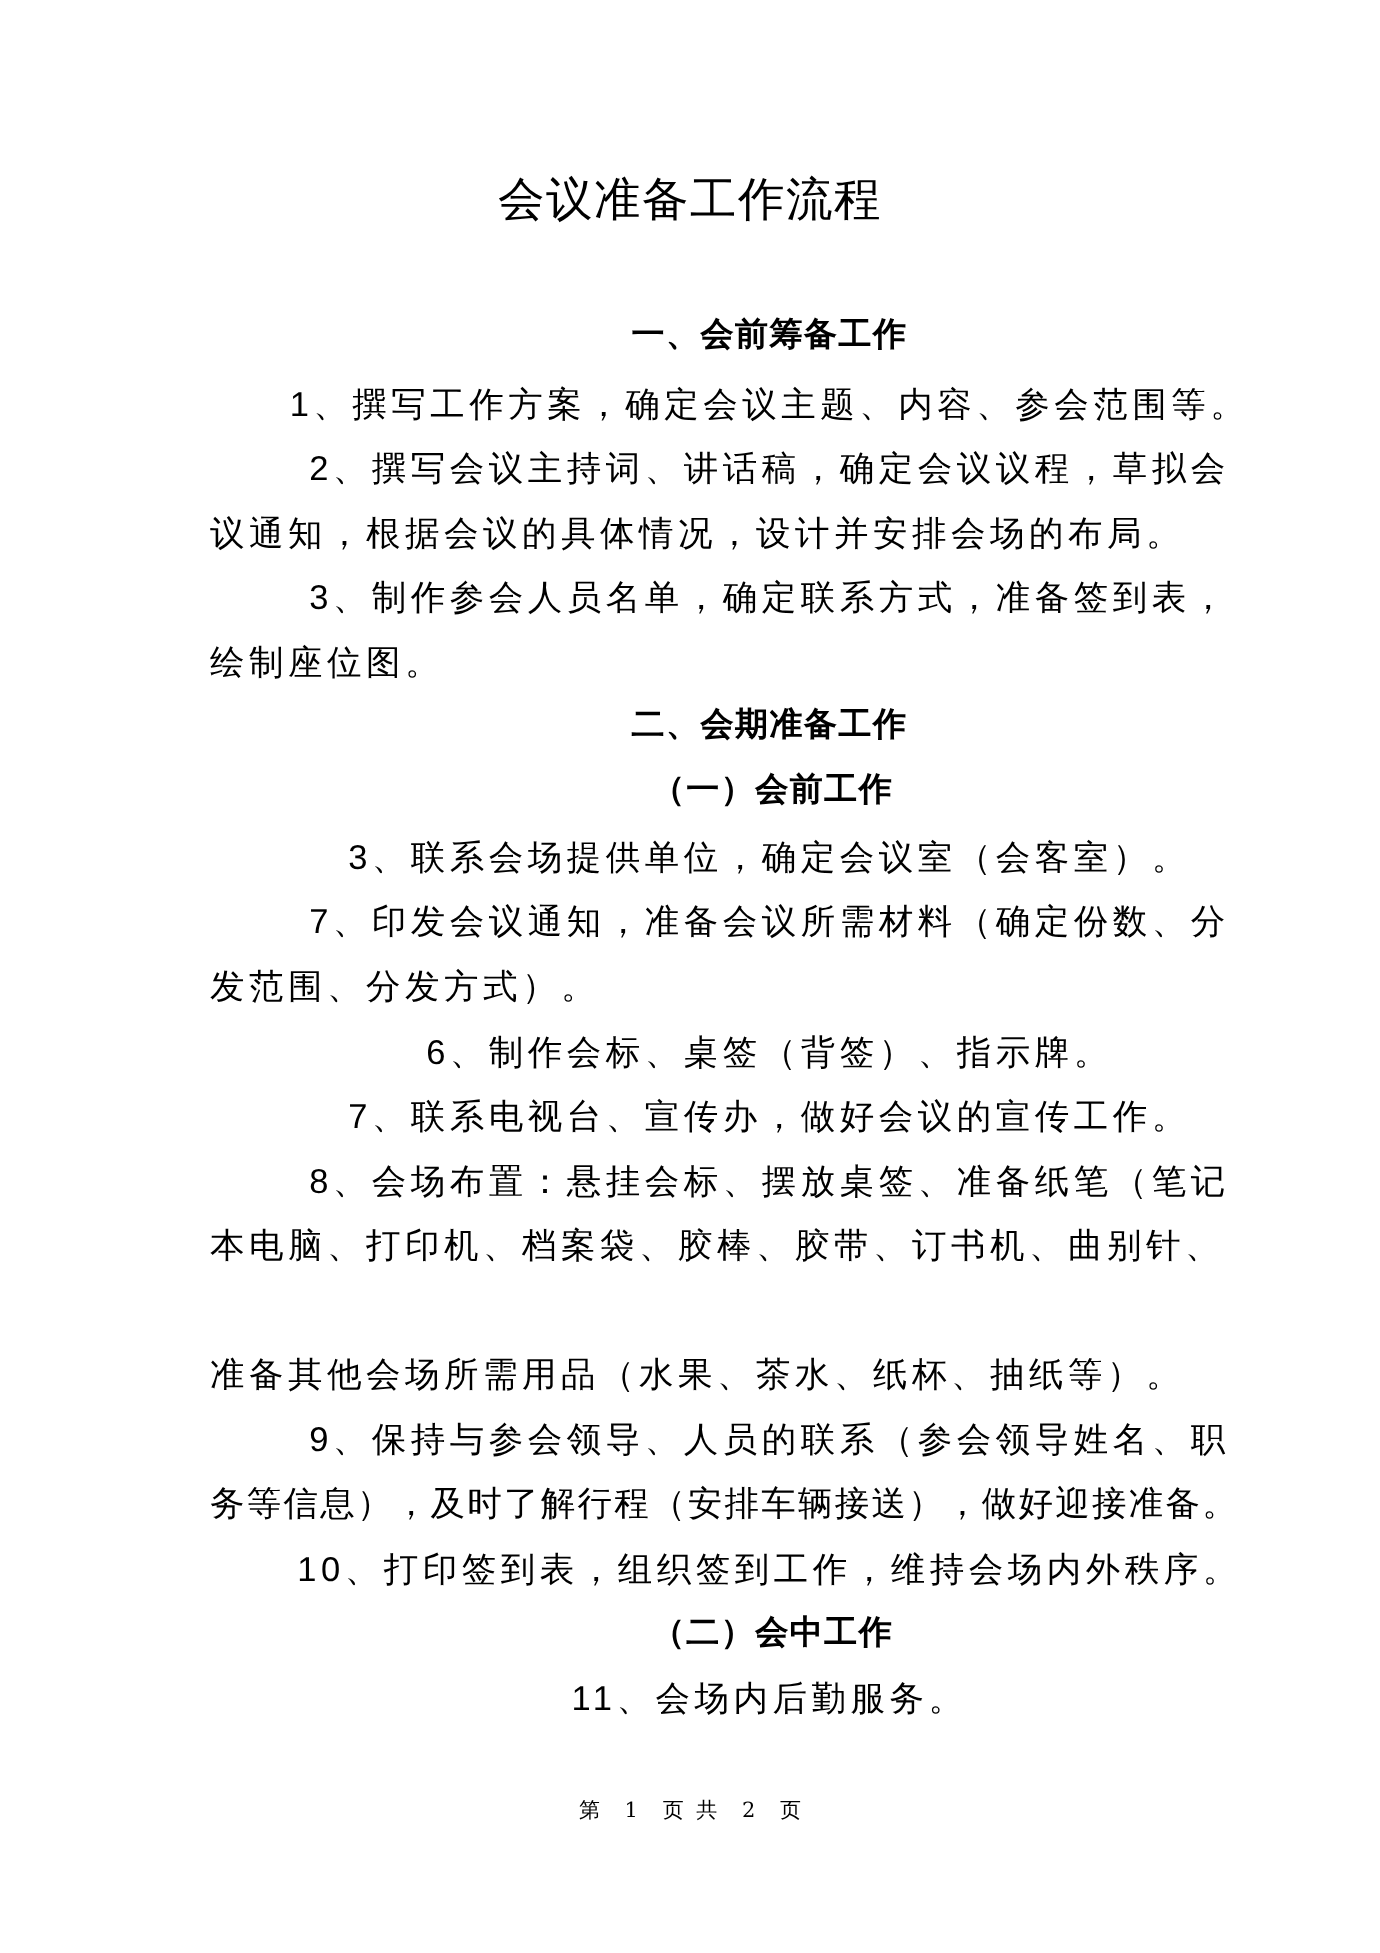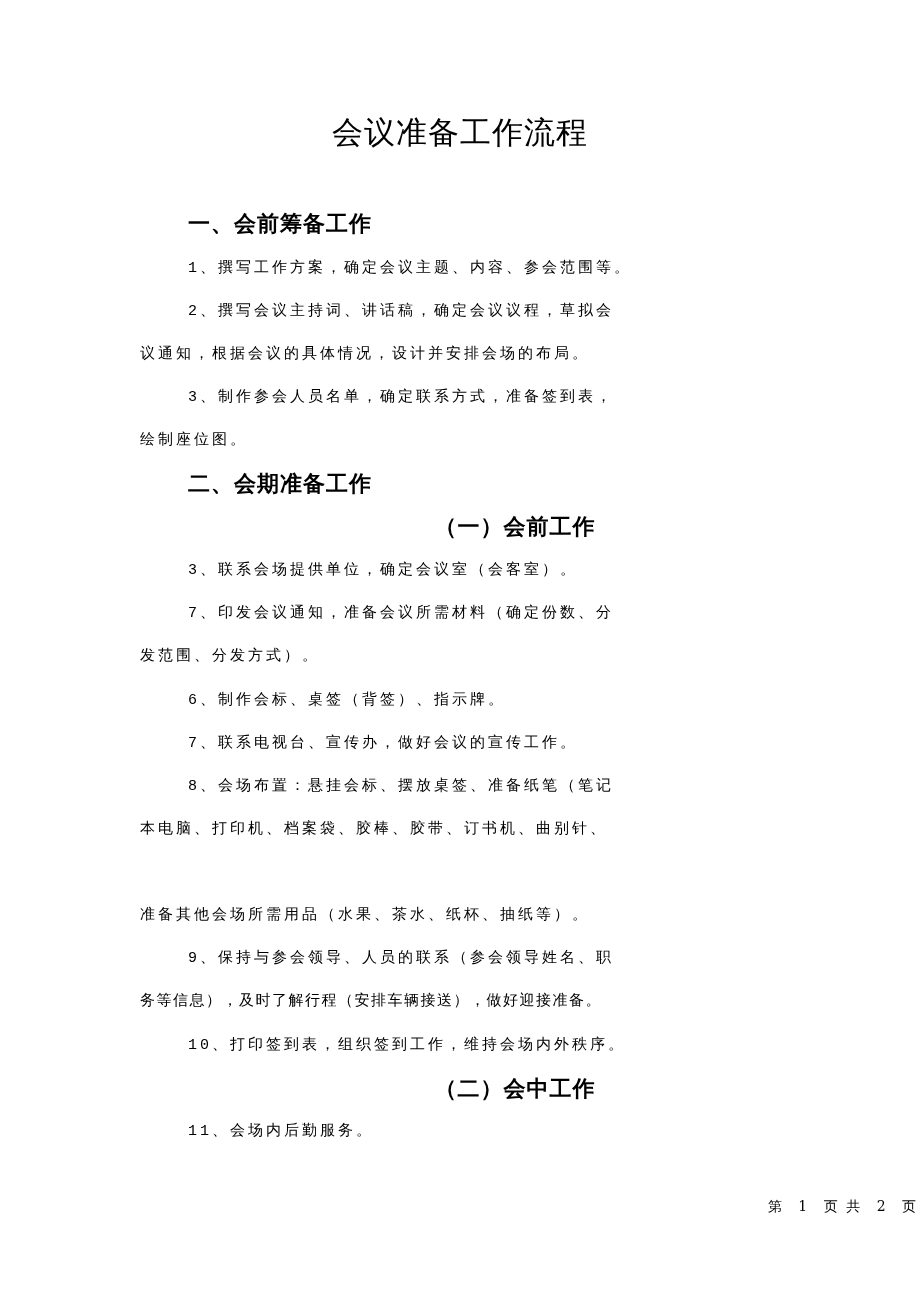--- a/index.html
+++ b/index.html
@@ -1,25 +1,25 @@
 <!DOCTYPE html>
 <html><head>
 <meta charset="utf-8">
 <style>
   html, body { margin: 0; padding: 0; background: #ffffff; }
   body { width: 920px; height: 1302px; position: relative; overflow: hidden; color: #000; }
   .page { position: absolute; left: 0; top: 0; width: 920px; height: 1302px; background: #fff; }
   .title { position: absolute; left: 0; width: 920px; top: 112px; text-align: center;
     font-family: "DejaVu Sans", sans-serif; font-size: 31px; letter-spacing: 1px; }
   .line { position: absolute; left: 140px; width: 650px; white-space: nowrap;
-    font-family: Liberation Mono, monospace; font-size: 15px; letter-spacing: 3px; line-height: 30px; }
-  .indent { left: 188px; }
+    font-family: Liberation Sans, sans-serif; font-size: 23px; letter-spacing: 3px; line-height: 30px; }
+  .indent { left: 188px; text-align: center; }
   .h1 { font-family: "DejaVu Sans", sans-serif; font-weight: bold; font-size: 22px; letter-spacing: 1px; }
   .h2 { font-family: "DejaVu Sans", sans-serif; font-weight: bold; font-size: 22px; letter-spacing: 1px; left: 190px; text-align: center; }
-  .footer { position: absolute; left: 0; width: 920px; top: 1198px; text-align: right;
+  .footer { position: absolute; left: 0; width: 920px; top: 1198px; text-align: center;
     font-family: "DejaVu Serif", serif; font-size: 14px; word-spacing: 4px; }
   .footer span { margin: 0 4px; }
 </style>
 </head>
 <body>
 
 <div class="page">
   <div class="title">会议准备工作流程</div>
 
   <div class="line h1 indent" style="top:209px">一、会前筹备工作</div>

